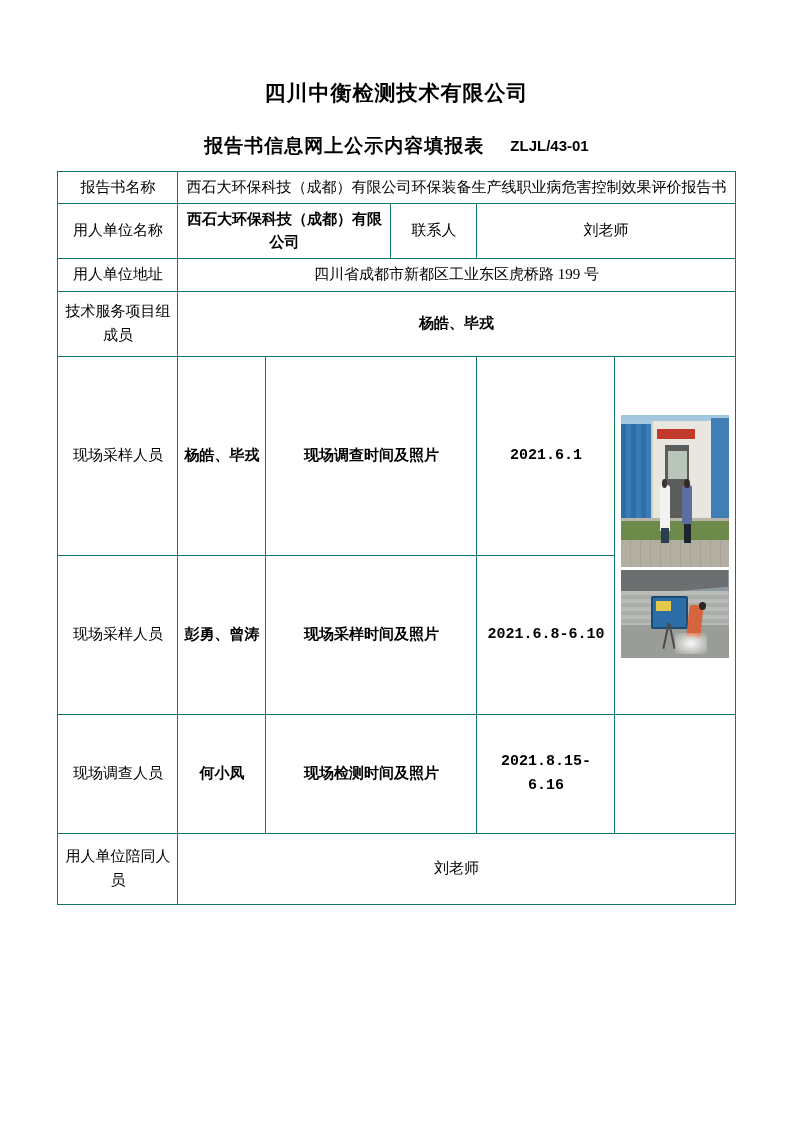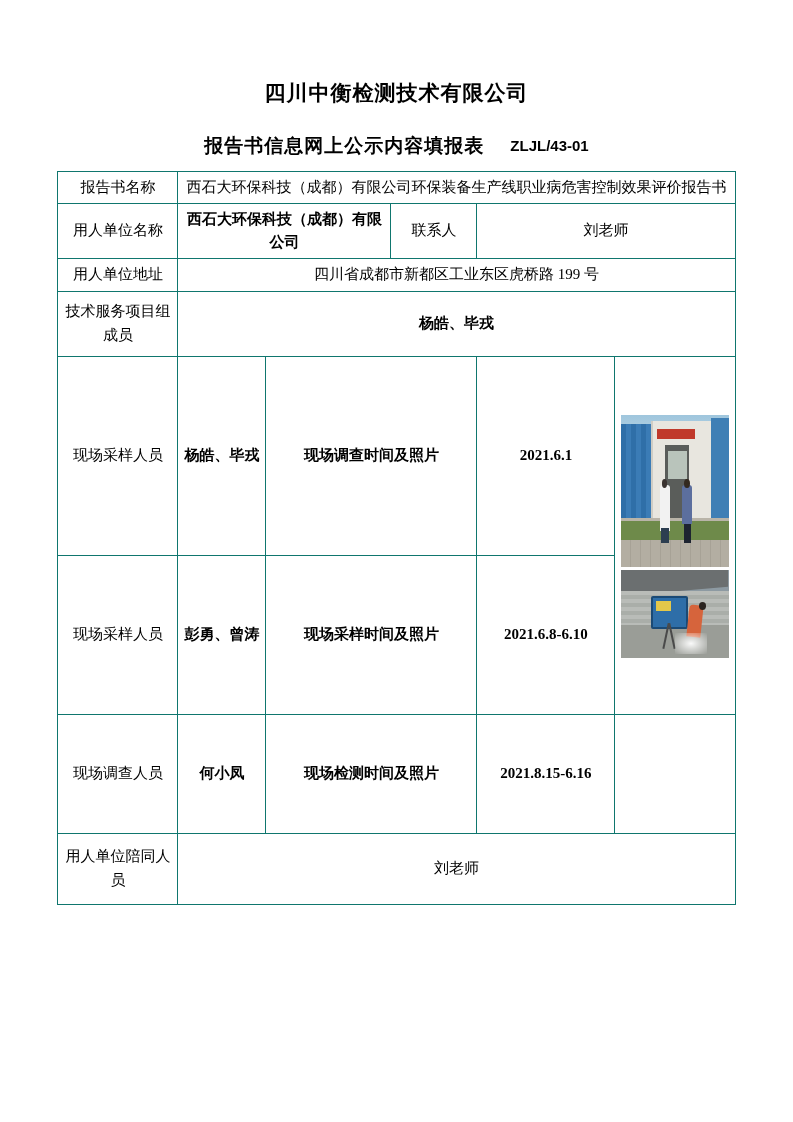--- a/index.html
+++ b/index.html
@@ -91,21 +91,21 @@
     font-weight: bold;
     font-size: 15px;
   }
   .person {
     font-weight: bold;
     font-size: 15px;
     line-height: 1.7;
   }
   .datecell {
     font-weight: bold;
-    font-family: Liberation Serif, serif;
+    font-family: Liberation Mono, monospace;
     font-size: 14px;
     line-height: 1.7;
   }
   .desc {
     font-size: 15px;
     line-height: 1.7;
     font-weight: bold;
   }
   .photo-cell {
     padding: 0;

